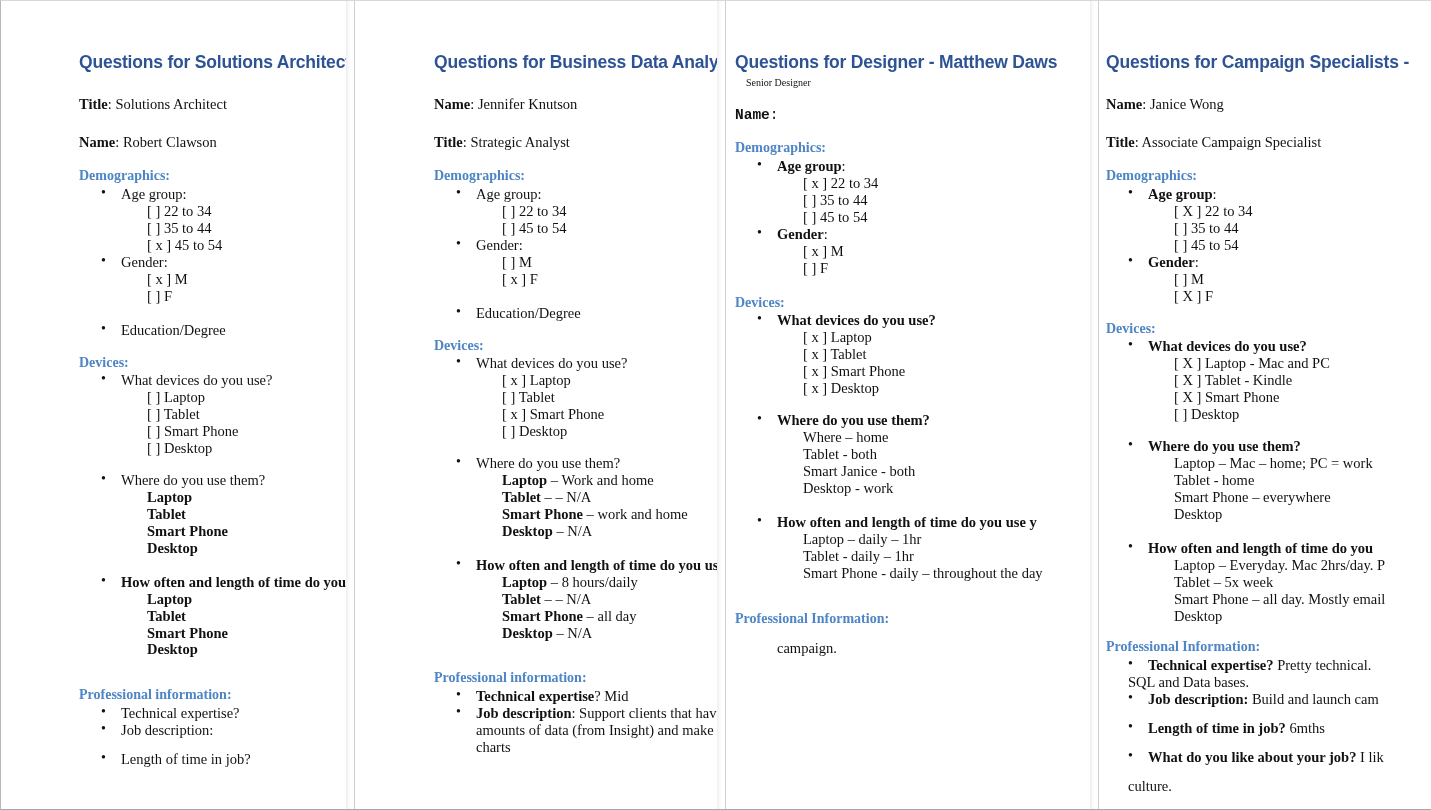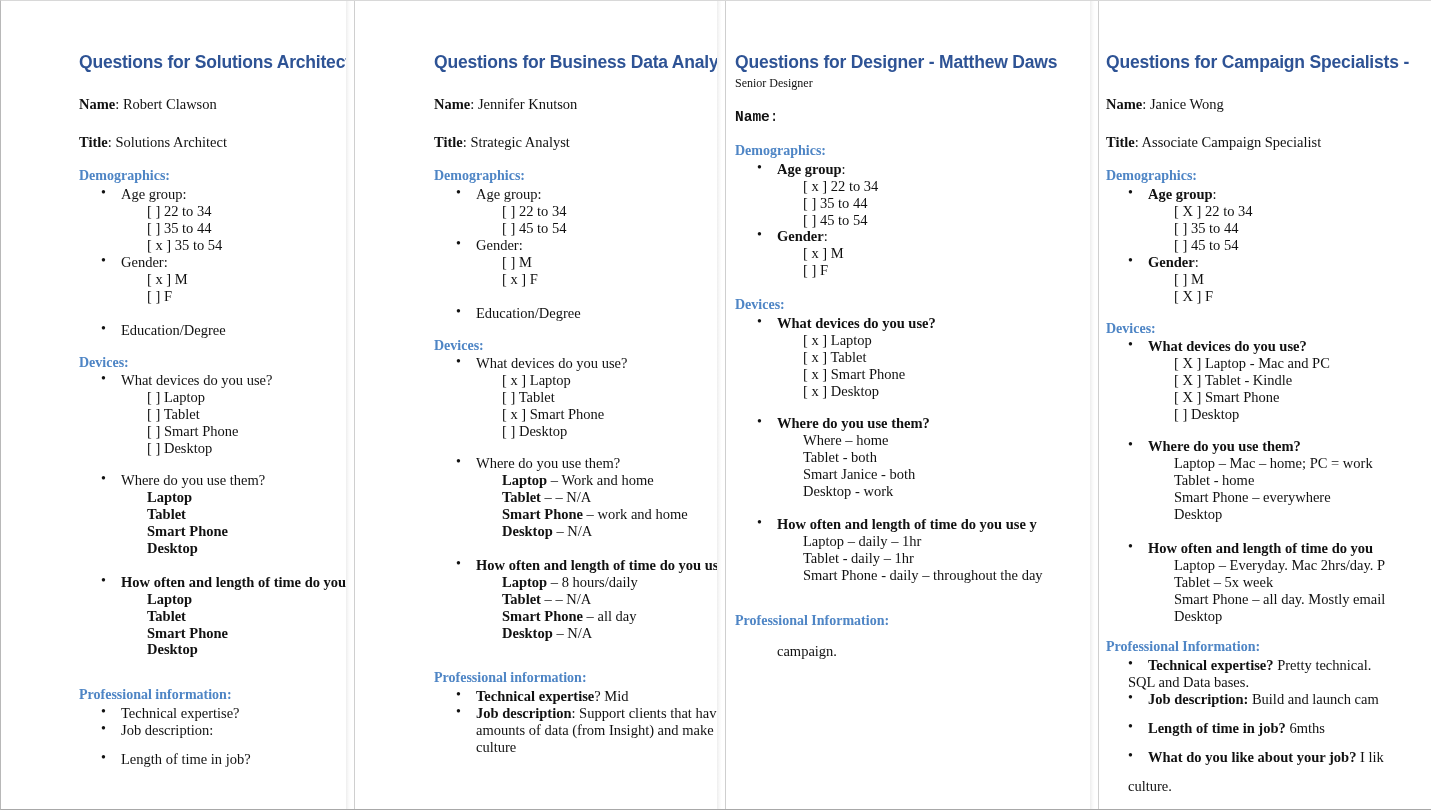--- a/index.html
+++ b/index.html
@@ -72,24 +72,24 @@
     color: #2E5395;
     font-family: "Liberation Sans", sans-serif;
     font-weight: bold;
     font-size: 17.5px;
     letter-spacing: -0.2px;
     white-space: nowrap;
     margin: 0 0 0 0;
     line-height: 1.35;
   }
   .doc-subtitle {
-    font-size: 12px;
-    color: #111111;
-    white-space: nowrap;
-    margin: 1px 0 0 0;
+    font-size: 10px;
+    color: #111111;
+    white-space: nowrap;
+    margin: 1px 0 0 11px;
     line-height: 1.3;
   }
 
   .field {
     font-size: 14.5px;
     color: #111111;
     margin: 20px 0 0 0;
     white-space: nowrap;
     line-height: 1.3;
   }
@@ -154,29 +154,29 @@
 </style>
 </head>
 <body>
 
 <div id="viewport">
 
   <div class="page p1">
     <div class="page-inner">
       <div class="doc-title">Questions for Solutions Architect</div>
 
+      <div class="field"><b>Title</b><span>: Solutions Architect</span></div>
       <div class="field"><b>Name</b><span>: Robert Clawson</span></div>
-      <div class="field"><b>Title</b><span>: Solutions Architect</span></div>
 
       <div class="section-head">Demographics:</div>
       <ul class="bul">
         <li><span class="li-label">Age group:</span>
           <div class="sub">[   ] 22 to 34</div>
           <div class="sub">[   ] 35 to 44</div>
-          <div class="sub">[ x ] 35 to 54</div>
+          <div class="sub">[ x ] 45 to 54</div>
         </li>
         <li><span class="li-label">Gender:</span>
           <div class="sub">[ x ] M</div>
           <div class="sub">[   ] F</div>
         </li>
         <li class="spaced-lg">Education/Degree</li>
       </ul>
 
       <div class="section-head">Devices:</div>
       <ul class="bul">
@@ -252,21 +252,21 @@
           <div class="sub"><span class="k">Desktop</span><span> – N/A</span></div>
         </li>
       </ul>
 
       <div class="section-head" style="margin-top:27px;">Professional information:</div>
       <ul class="bul">
         <li><span class="li-label b">Technical expertise</span><span>? Mid</span></li>
         <li><span class="li-label b">Job description</span><span>: Support clients that have st</span></li>
       </ul>
       <div class="blockpara indent">amounts of data (from Insight) and make it m</div>
-      <div class="blockpara indent">culture</div>
+      <div class="blockpara indent">charts</div>
     </div>
   </div>
 
   <div class="gap"></div>
 
   <div class="page p3">
     <div class="page-inner">
       <div class="doc-title">Questions for Designer - Matthew Daws</div>
       <div class="doc-subtitle">Senior Designer</div>
 

